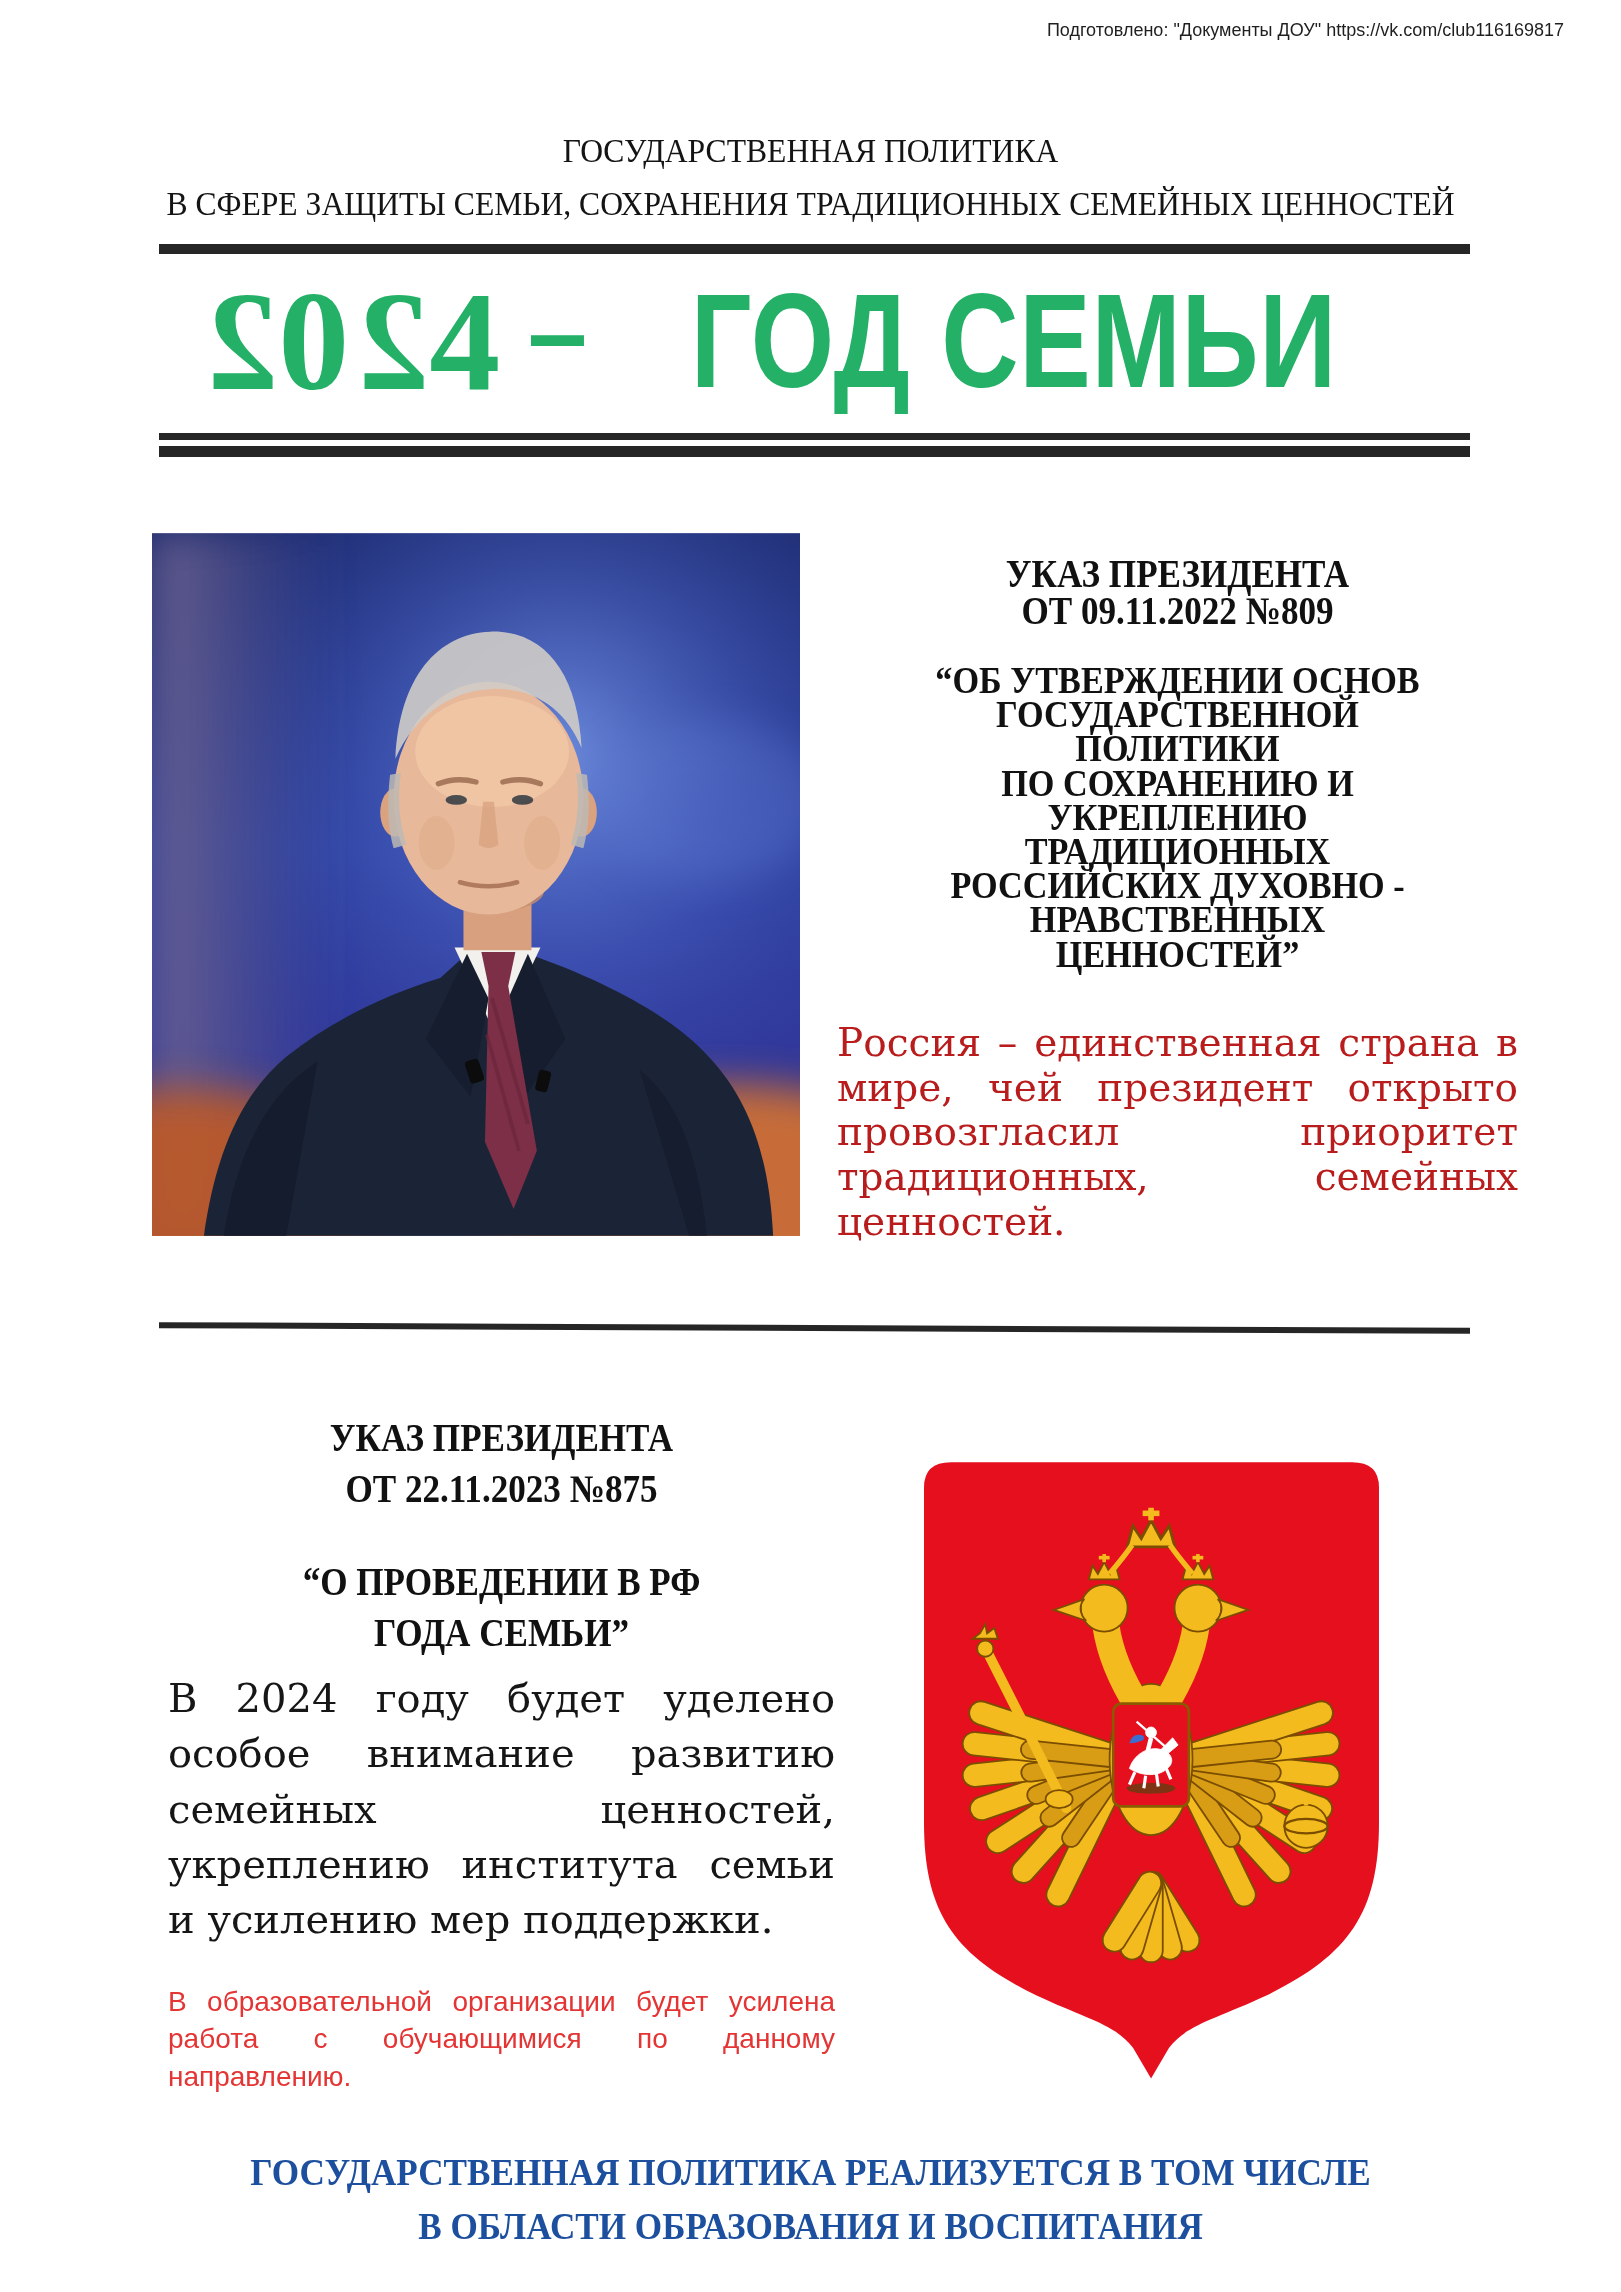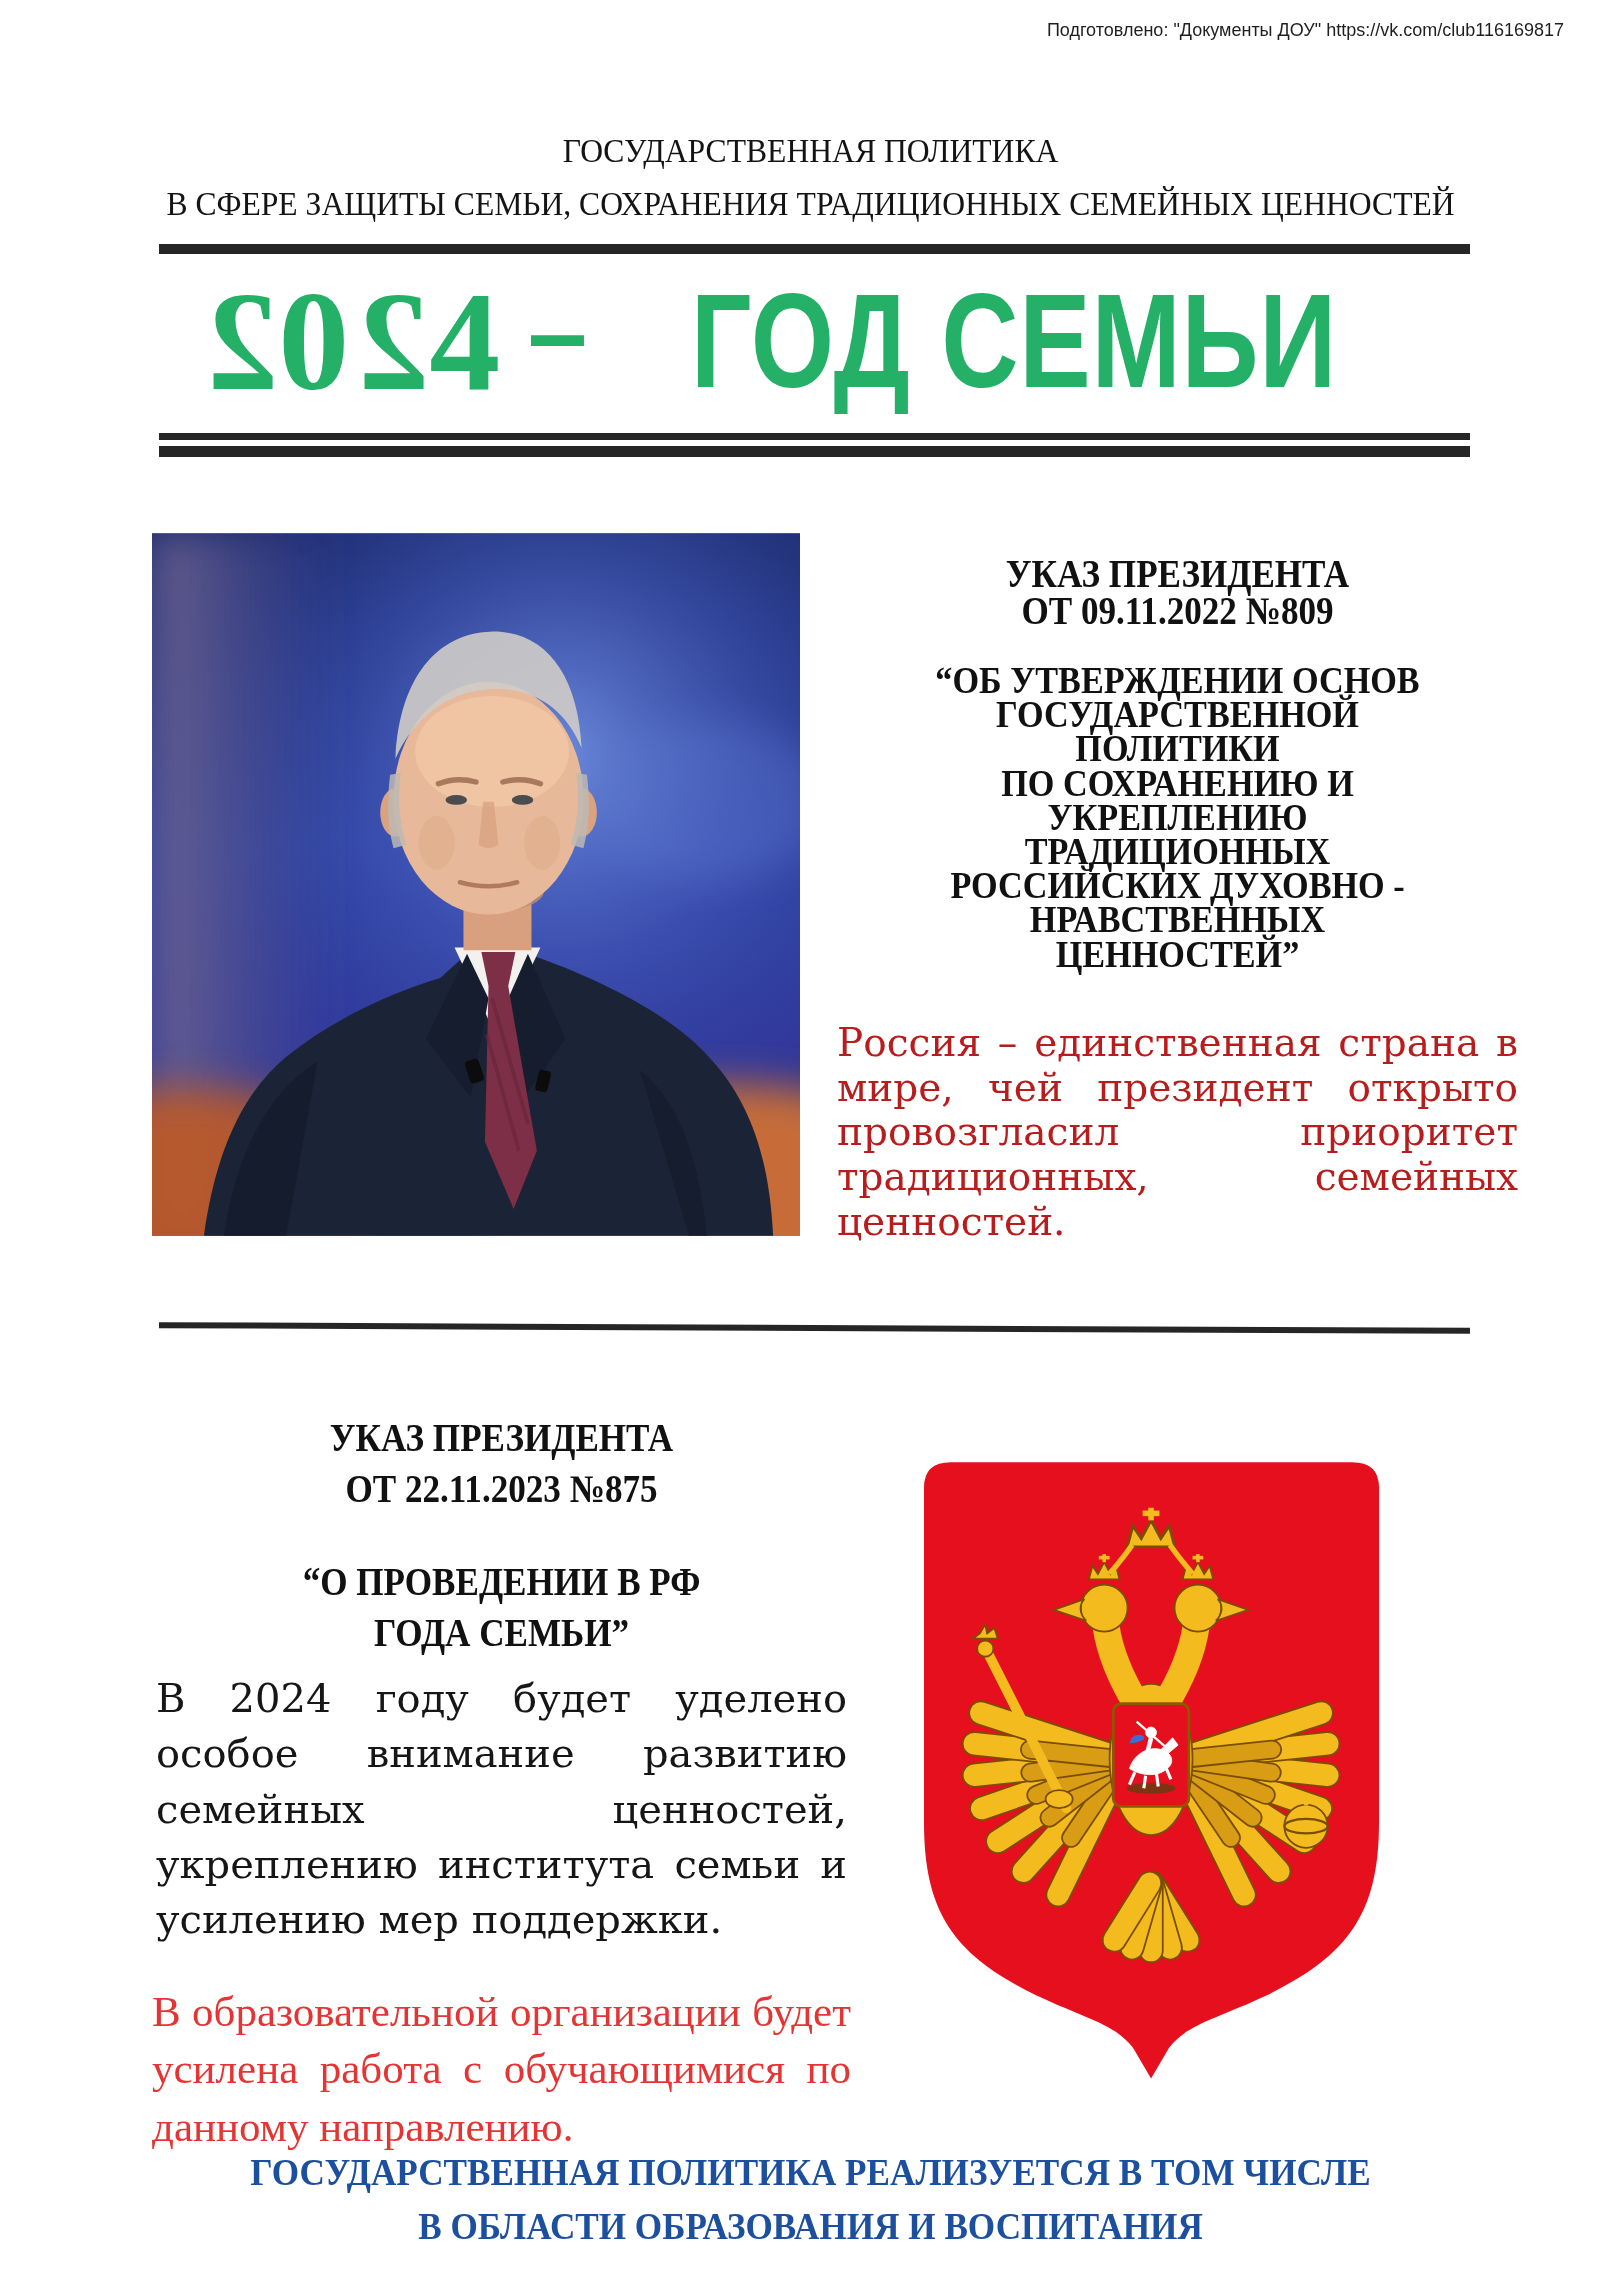--- a/index.html
+++ b/index.html
@@ -37,24 +37,24 @@
   .decree-heading{font-weight:700;font-size:39px;line-height:0.95;transform:scaleX(0.9);transform-origin:50% 0;}
   .decree1 .decree-title{margin-top:34px;font-weight:700;font-size:38px;line-height:0.9;
                          transform:scaleX(0.9);transform-origin:50% 0;}
   .decree1 .body-text{margin:0;margin-top:50px;text-align:justify;font-family:"DejaVu Serif", serif;
                       font-size:39px;line-height:1.15;color:#b91c1c;}
 
   .decree2{position:absolute;left:152px;top:1413px;width:699px;color:#111;}
   .decree2 .decree-heading{font-size:39px;line-height:1.3;text-align:center;}
   .decree2 .decree-title{margin-top:43px;font-weight:700;font-size:39px;line-height:1.3;
                          text-align:center;transform:scaleX(0.9);transform-origin:50% 0;}
-  .decree2 .body-black{margin:4px;margin-top:12.5px;text-align:justify;font-family:"DejaVu Serif", serif;
+  .decree2 .body-black{margin:16px;margin-top:12.5px;text-align:justify;font-family:"DejaVu Serif", serif;
                        font-size:40px;line-height:1.38;color:#161616;}
-  .decree2 .body-red{margin:0;margin-top:36px;text-align:justify;font-family:Liberation Serif, serif;
-                     font-size:43px;line-height:1.33;color:var(--red_text,#e43434);}
+  .decree2 .body-red{margin:16px;margin-top:36px;text-align:justify;font-family:Liberation Sans, sans-serif;
+                     font-size:28px;line-height:1.33;color:var(--red_text,#e43434);}
 
   .coat{position:absolute;left:924px;top:1462px;width:455px;height:622px;}
   .coat svg{display:block;width:100%;height:100%;}
 
   .footer{position:absolute;top:2146px;left:0;width:100%;text-align:center;font-weight:700;
           font-size:37px;line-height:1.45;color:var(--blue_footer,#1c4f9e);
           transform:scaleX(0.95);transform-origin:50% 0;}
 </style>
 </head>
 <body>

